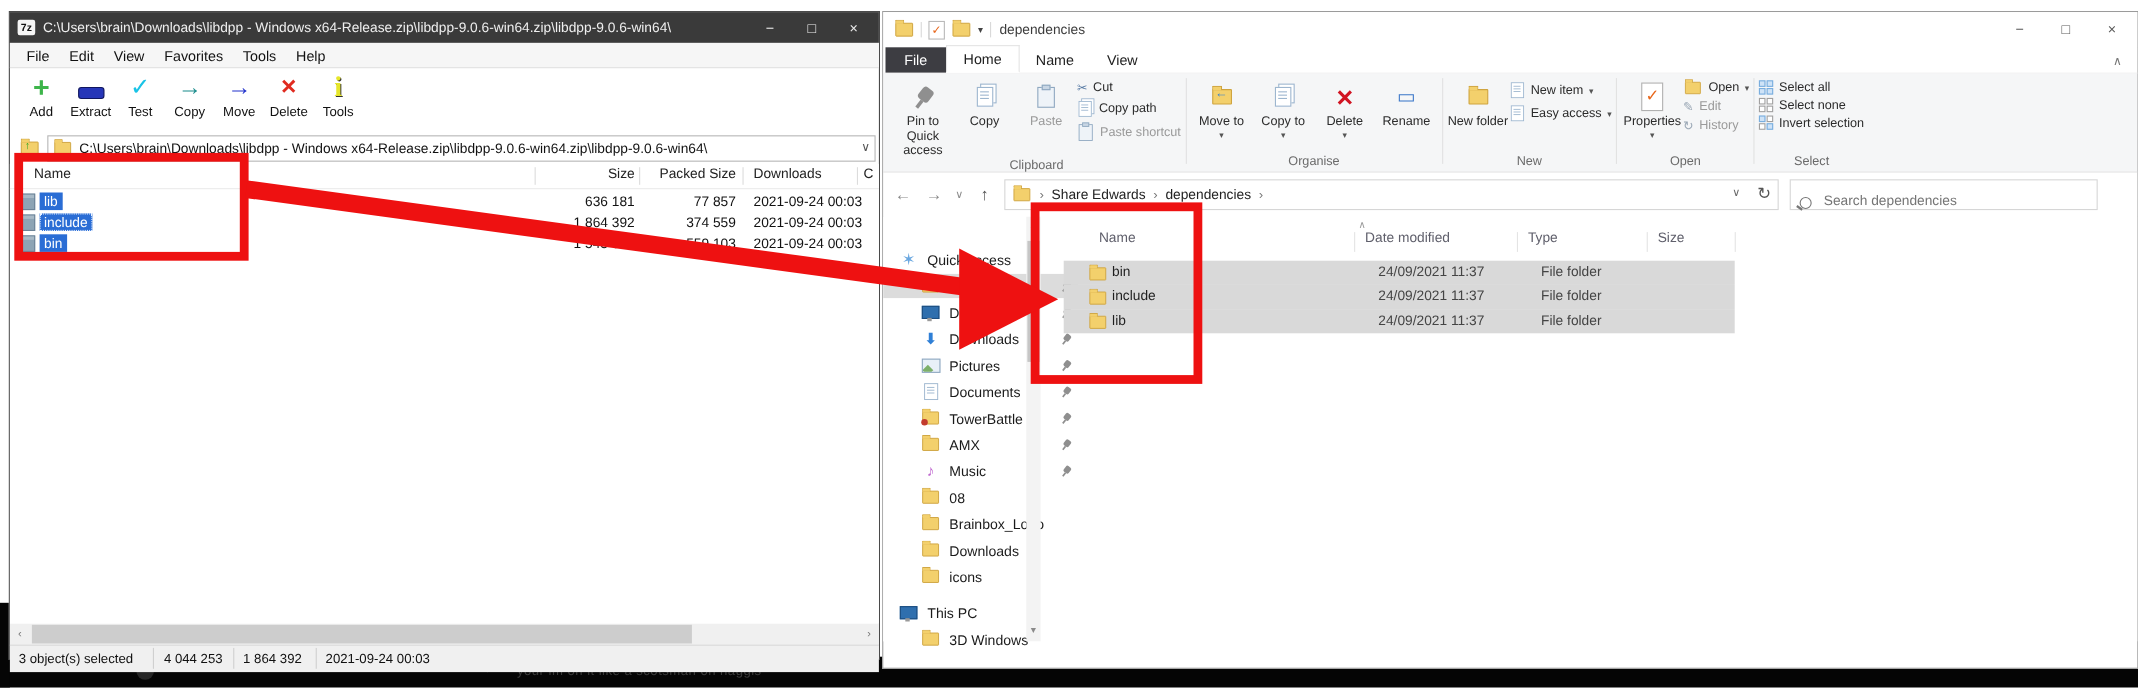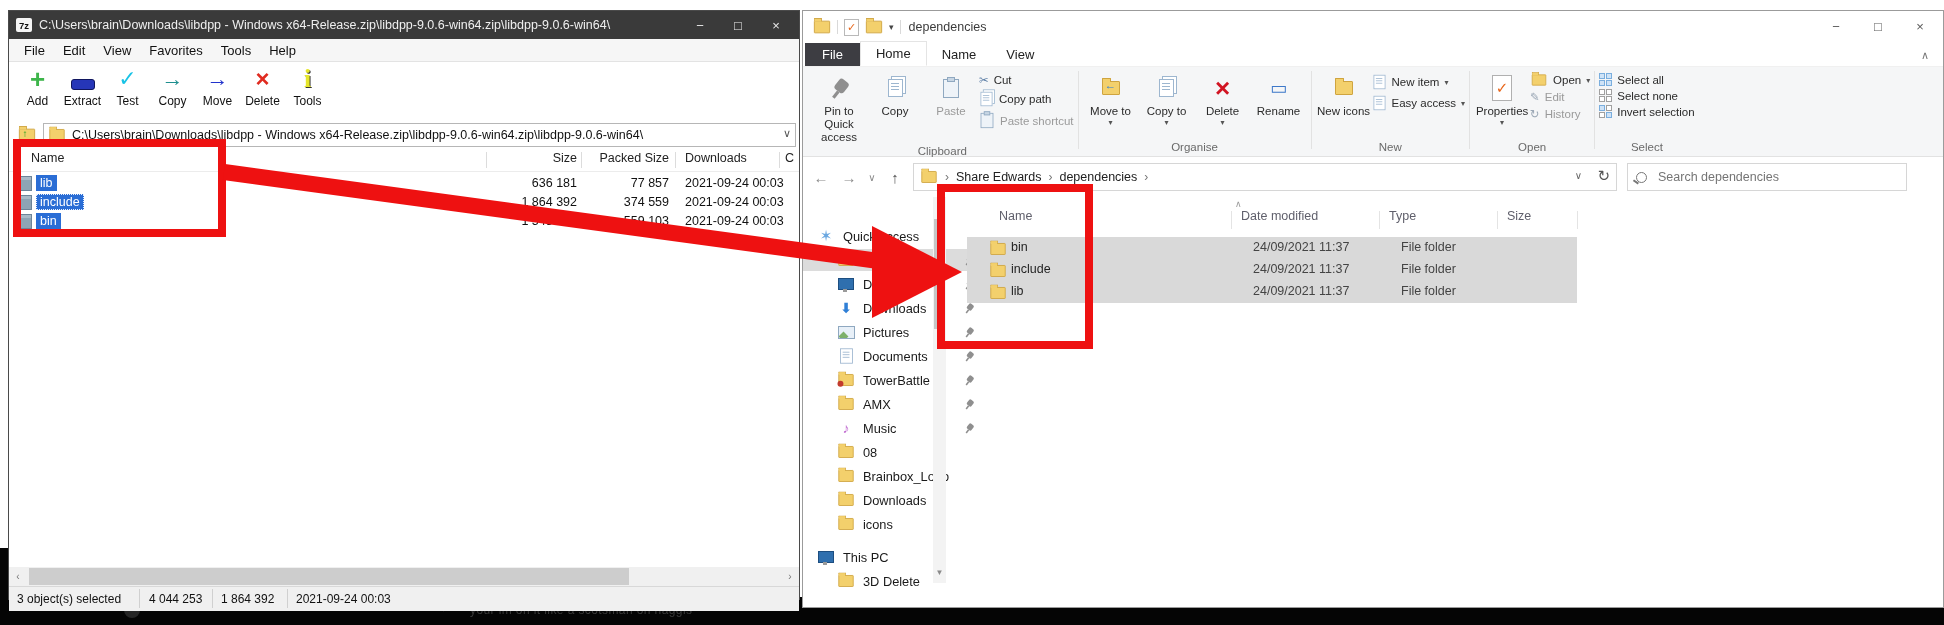--- a/index.html
+++ b/index.html
@@ -106,21 +106,21 @@
   .selsq.inv i:nth-child(2),.selsq.inv i:nth-child(3){background:#fff;border-color:#a0a0a0;}
   
   .ex-addr{position:absolute;left:0;top:146px;width:100%;height:40px;background:#fff;display:flex;align-items:center;}
   .navbtn{width:28px;text-align:center;color:#8a8a8a;font-size:15px;}
   .navbtn.up{color:#555;}
   .addr-box{height:26px;border:1px solid #d6d6d6;background:#fff;display:flex;align-items:center;font-size:12.5px;color:#222;
     padding:0 6px;gap:7px;width:690px;margin-left:4px;position:relative;}
   .crumb-sep{color:#777;font-size:12px;}
   .addr-caret{position:absolute;right:34px;top:6px;color:#666;font-size:10px;}
   .refresh{position:absolute;right:6px;top:3px;color:#555;font-size:15px;}
-  .search-box{height:26px;border:1px solid #d6d6d6;background:#fff;display:flex;align-items:center;margin-left:10px;
+  .search-box{height:26px;border:1px solid #d6d6d6;background:#fff;display:flex;align-items:flex-end;margin-left:10px;
     width:262px;padding:0 8px;gap:9px;}
   .search-box input{border:none;outline:none;font-size:12.5px;color:#666;width:200px;
     font-family:"Liberation Sans","DejaVu Sans",sans-serif;background:transparent;}
   .mag{width:9px;height:9px;border:1.6px solid #777;border-radius:50%;position:relative;display:inline-block;}
   .mag::after{content:"";position:absolute;left:-4px;top:8px;width:6px;height:1.7px;background:#777;transform:rotate(35deg);}
   
   .ex-body{position:absolute;left:0;top:186px;width:100%;height:386px;background:#fff;}
   .sidebar{position:absolute;left:0;top:0;width:143px;height:100%;background:#fff;font-size:12.8px;color:#1a1a1a;}
   .side-item{position:absolute;left:0;width:143px;height:22px;display:flex;align-items:center;gap:8px;}
   .side-item .lbl{flex:1;white-space:nowrap;overflow:hidden;}
@@ -407,21 +407,21 @@
         </div>
         <div class="rgsep"></div>
         <div class="rgroup">
           <div class="rgroup-content">
             <div class="bigbtn">
               <div class="bicon">
                 <span class="ic">
                   <span class="folder"></span>
                 </span>
               </div>
-              <span>New icons</span>
+              <span>New folder</span>
             </div>
             <div class="smallcol">
               <div class="smallbtn">
                 <span class="ic">
                   <span class="doc" style="transform: scale(0.8);"></span>
                 </span>
                 <span>New item</span>
                 <span class="caret">▾</span>
               </div>
               <div class="smallbtn">
@@ -618,21 +618,21 @@
           <div class="side-item" style="top: 349px; padding-left: 14px;">
             <span class="ic" style="width: 18px;">
               <span class="monitor"></span>
             </span>
             <span class="lbl">This PC</span>
           </div>
           <div class="side-item" style="top: 373px; padding-left: 34px;">
             <span class="ic" style="width: 18px;">
               <span class="folder" style="transform: scale(0.85);"></span>
             </span>
-            <span class="lbl">3D Delete</span>
+            <span class="lbl">3D Windows</span>
           </div>
         </div>
       <div class="side-scroll">
         <span class="sarrow" style="top:0;">▲</span>
         <div class="side-thumb"></div>
         <span class="sarrow" style="top:368px;">▼</span>
       </div>
 
       <div class="flist">
         <span class="fsort" style="left:280px;top:2px;">∧</span>

